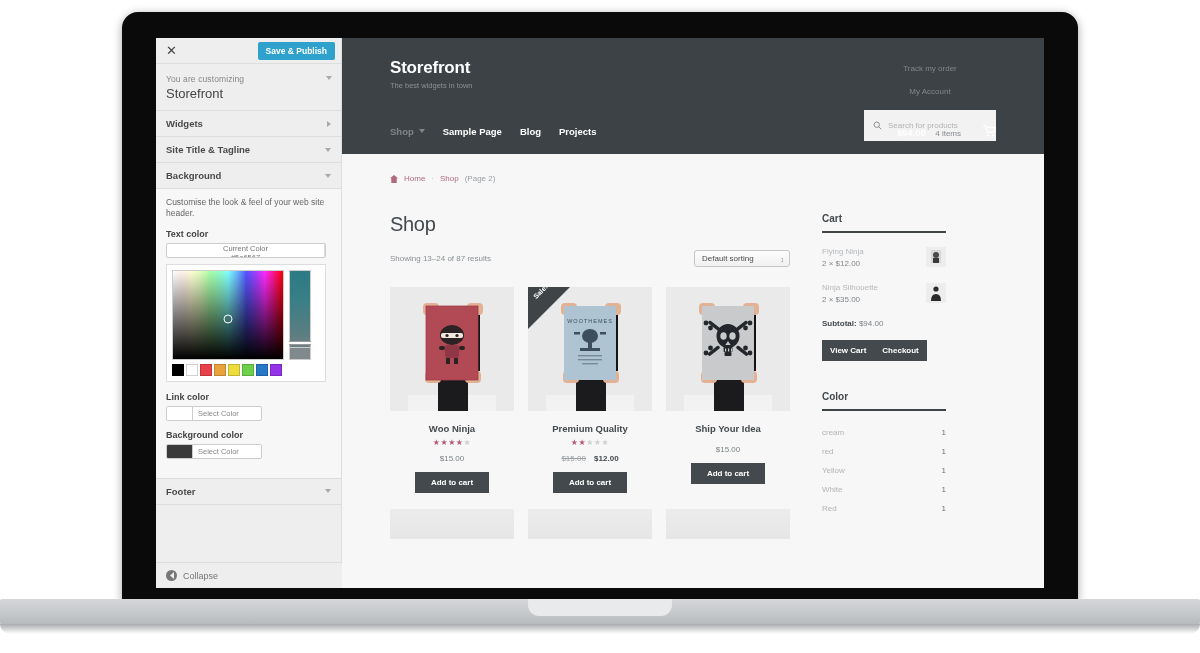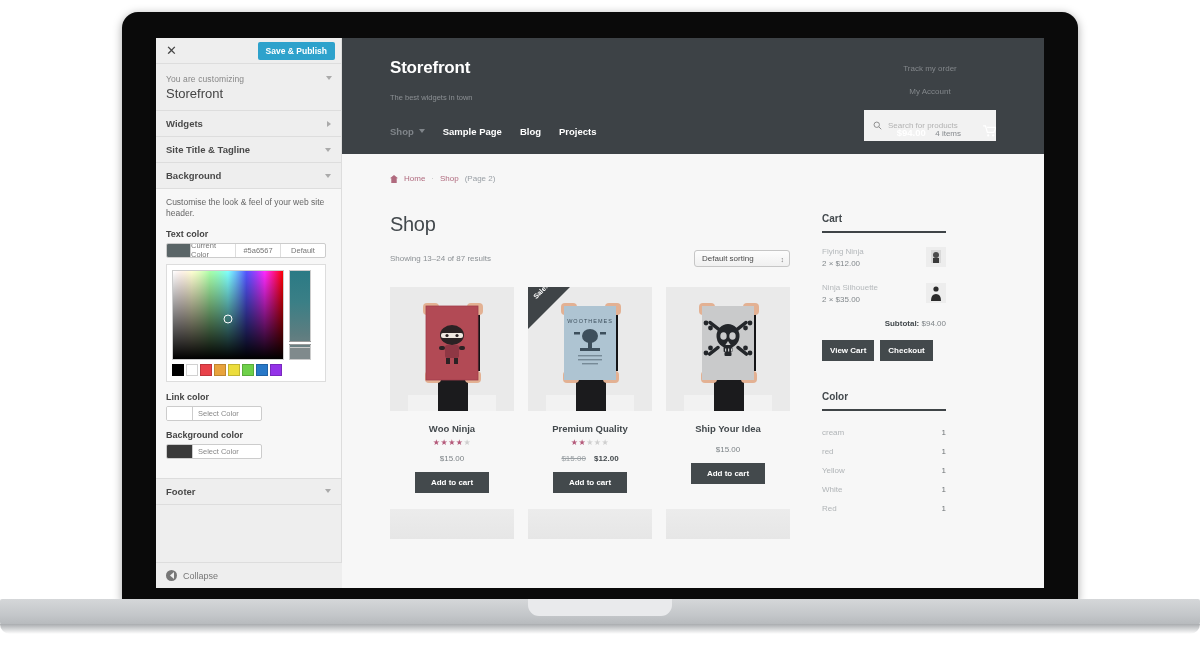--- a/index.html
+++ b/index.html
@@ -82,21 +82,21 @@
            border-top:4px solid #aaa; }
   .caret.up { border-top:none; border-bottom:4px solid #999; }
   .caret.right { border:none; width:0;height:0;
            border-top:3px solid transparent; border-bottom:3px solid transparent; border-left:4px solid #aaa; }
 
   .cz-body { background:#f7f7f7; padding:8px 10px 10px 10px; border-bottom:1px solid #ddd; }
   .cz-desc { font-size:8.5px; color:#666; line-height:1.35; margin-bottom:9px; }
   .cz-ctrl-label { font-size:9px; color:#444; font-weight:bold; margin-bottom:4px; }
 
   .color-row { display:flex; align-items:stretch; border:1px solid #ccc; border-radius:2px;
-               background:#fff; overflow:hidden; width:160px; height:15px; }
+               background:#fff; overflow:hidden; width:160px; height:15px;flex-direction:column; }
   .color-chip { width:24px; background:#5a6567; border-right:1px solid #ccc; }
   .color-cell { flex:1; display:flex; align-items:center; justify-content:center;
                 font-size:7.5px; color:#777; border-right:1px solid #ddd; }
   .color-cell:last-child { border-right:none; }
 
   .picker-wrap { margin-top:6px; background:#fff; border:1px solid #ddd; padding:5px; width:160px; }
   .picker-main { display:flex; gap:5px; }
   .sat-box { position:relative; width:112px; height:90px;
      background:
        linear-gradient(to top, #000, rgba(0,0,0,0)),
@@ -131,21 +131,21 @@
      display:flex;align-items:center;justify-content:center; }
   .collapse-icon svg { display:block; }
 
   
   .preview { position:absolute; left:186px; top:0; width:702px; height:550px;
      background:#f7f7f7; overflow:hidden; }
 
   .site-header { background:#3d4246; padding: 20px 48px 0 48px; height:116px; position:relative; }
   .sh-top { display:flex; align-items:flex-start; justify-content:space-between; }
   .site-title { color:#fff; font-size:17px; font-weight:bold; letter-spacing:-.2px; }
-  .site-tagline { color:#8c9094; font-size:7.5px; margin-top:15px; }
+  .site-tagline { color:#8c9094; font-size:7.5px; margin-top:3px; }
   .sh-right { display:flex; align-items:center; gap:14px; padding-top:6px;flex-direction:column; }
   .sh-link { color:#83878b; font-size:8px; }
   .searchbox { background:#f2f2f2; width:132px; height:31px; display:flex;
      align-items:center; gap:6px; padding:0 9px; }
   .searchbox .ph { color:#b3b3b3; font-size:8px; }
 
   .site-nav { display:flex; align-items:center; justify-content:space-between;
      position:absolute; left:48px; right:48px; bottom:14px; }
   .nav-left { display:flex; align-items:center; gap:18px; }
   .nav-item { color:#fff; font-size:9.5px; font-weight:bold; }
@@ -199,23 +199,23 @@
 
   
   .shop-aside { width:124px; }
   .widget-title { font-size:10px; font-weight:bold; color:#43494d; }
   .widget-rule { height:2px; background:#3f4447; margin-top:7px; }
   .cart-list { margin-top:14px; }
   .cart-item { display:flex; align-items:flex-start; justify-content:space-between; margin-bottom:15px; }
   .ci-name { font-size:8px; color:#b5b9bc; }
   .ci-qty { font-size:8px; color:#82888c; margin-top:3px; }
   .ci-thumb { width:20px; height:20px; background:#ededed; position:relative; overflow:hidden; flex:0 0 20px; }
-  .subtotal { text-align:right; font-size:8px; color:#7f8488; margin-top:10px; }
+  .subtotal { font-size:8px; color:#7f8488; margin-top:10px; }
   .subtotal b { color:#43494d; }
-  .cart-actions { display:flex; gap:6px; margin-top:12px; }
+  .cart-actions { display:flex; margin-top:12px; }
   .btn-dark { background:#43494c; color:#fff; font-size:8px; font-weight:bold;
      padding:6px 8px; cursor:pointer; }
   .color-widget { margin-top:30px; }
   .color-list { margin-top:12px; }
   .color-li { display:flex; justify-content:space-between; font-size:8px;
      color:#b0b4b7; padding:5px 0; }
   .color-li .cnt { color:#6e7376; }
 </style>
 </head>
 <body>

